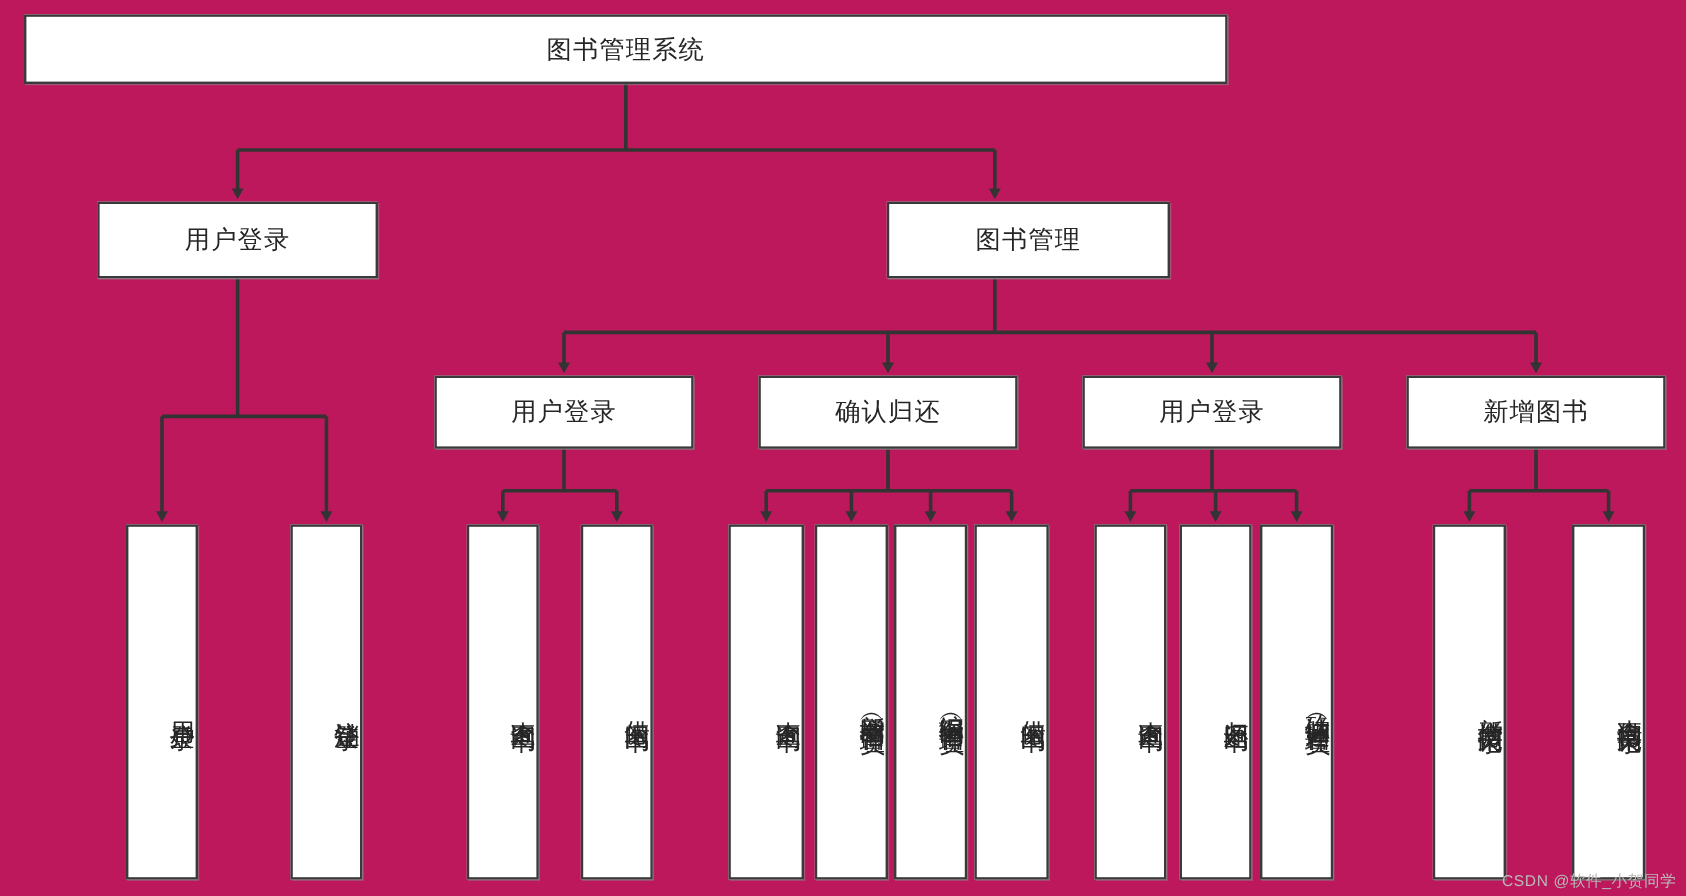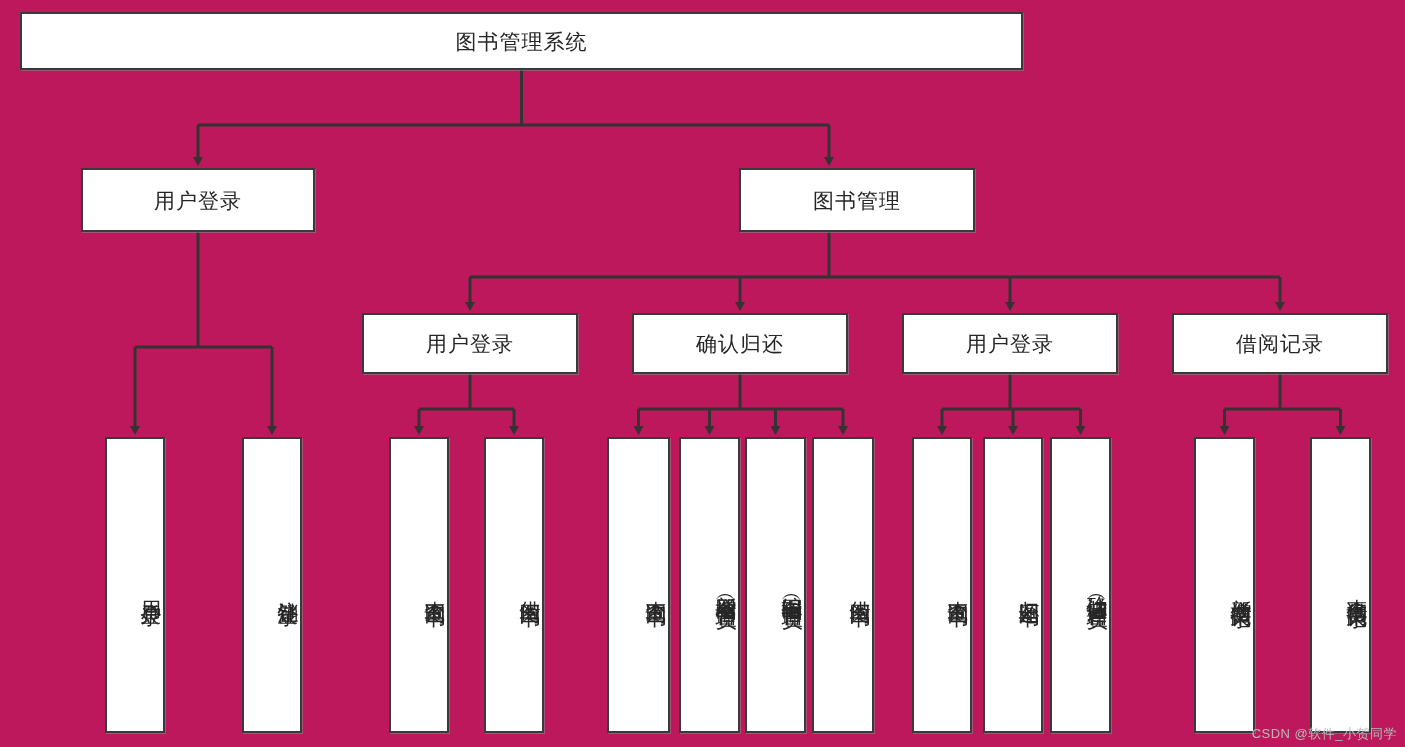--- a/index.html
+++ b/index.html
@@ -130,21 +130,21 @@
       <div class="node horizontal" style="left: 362px; top: 313px; width: 216px; height: 61px;">
         <span class="hlabel">用户登录</span>
       </div>
       <div class="node horizontal" style="left: 632px; top: 313px; width: 216px; height: 61px;">
         <span class="hlabel">确认归还</span>
       </div>
       <div class="node horizontal" style="left: 902px; top: 313px; width: 216px; height: 61px;">
         <span class="hlabel">用户登录</span>
       </div>
       <div class="node horizontal" style="left: 1172px; top: 313px; width: 216px; height: 61px;">
-        <span class="hlabel">借阅记录</span>
+        <span class="hlabel">新增图书</span>
       </div>
       <div class="node vertical" style="left: 105px; top: 437px; width: 60px; height: 296px;">
         <span class="vlabel">用户登录</span>
       </div>
       <div class="node vertical" style="left: 242px; top: 437px; width: 60px; height: 296px;">
         <span class="vlabel">注销登录</span>
       </div>
       <div class="node vertical" style="left: 389px; top: 437px; width: 60px; height: 296px;">
         <span class="vlabel">查询图书</span>
       </div>

